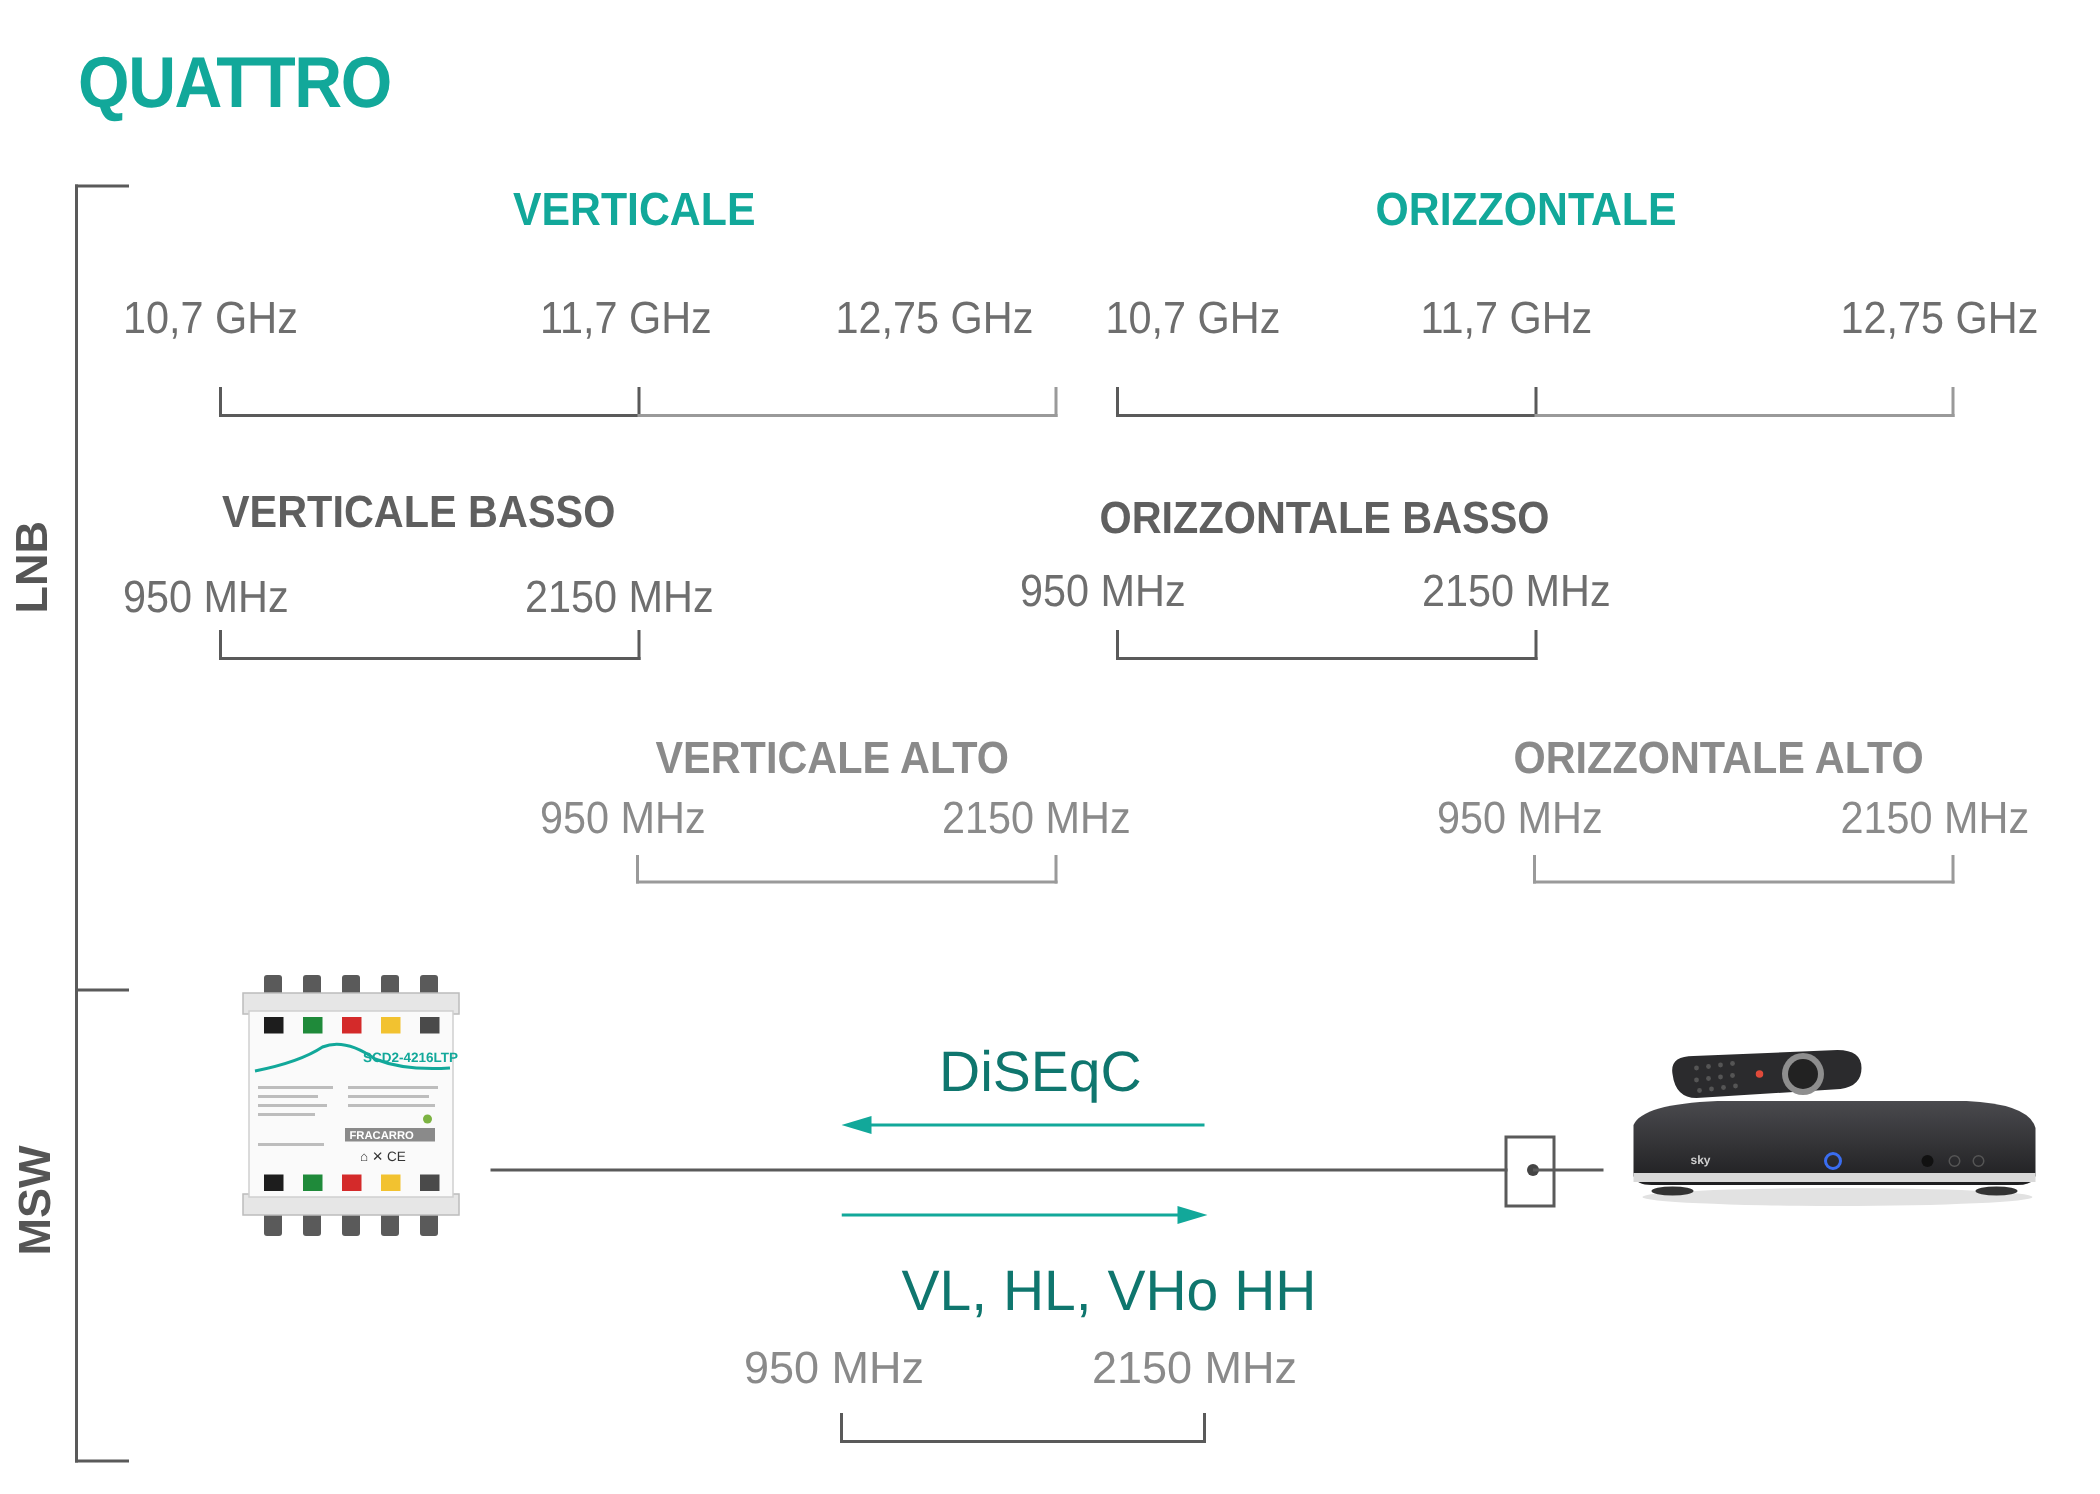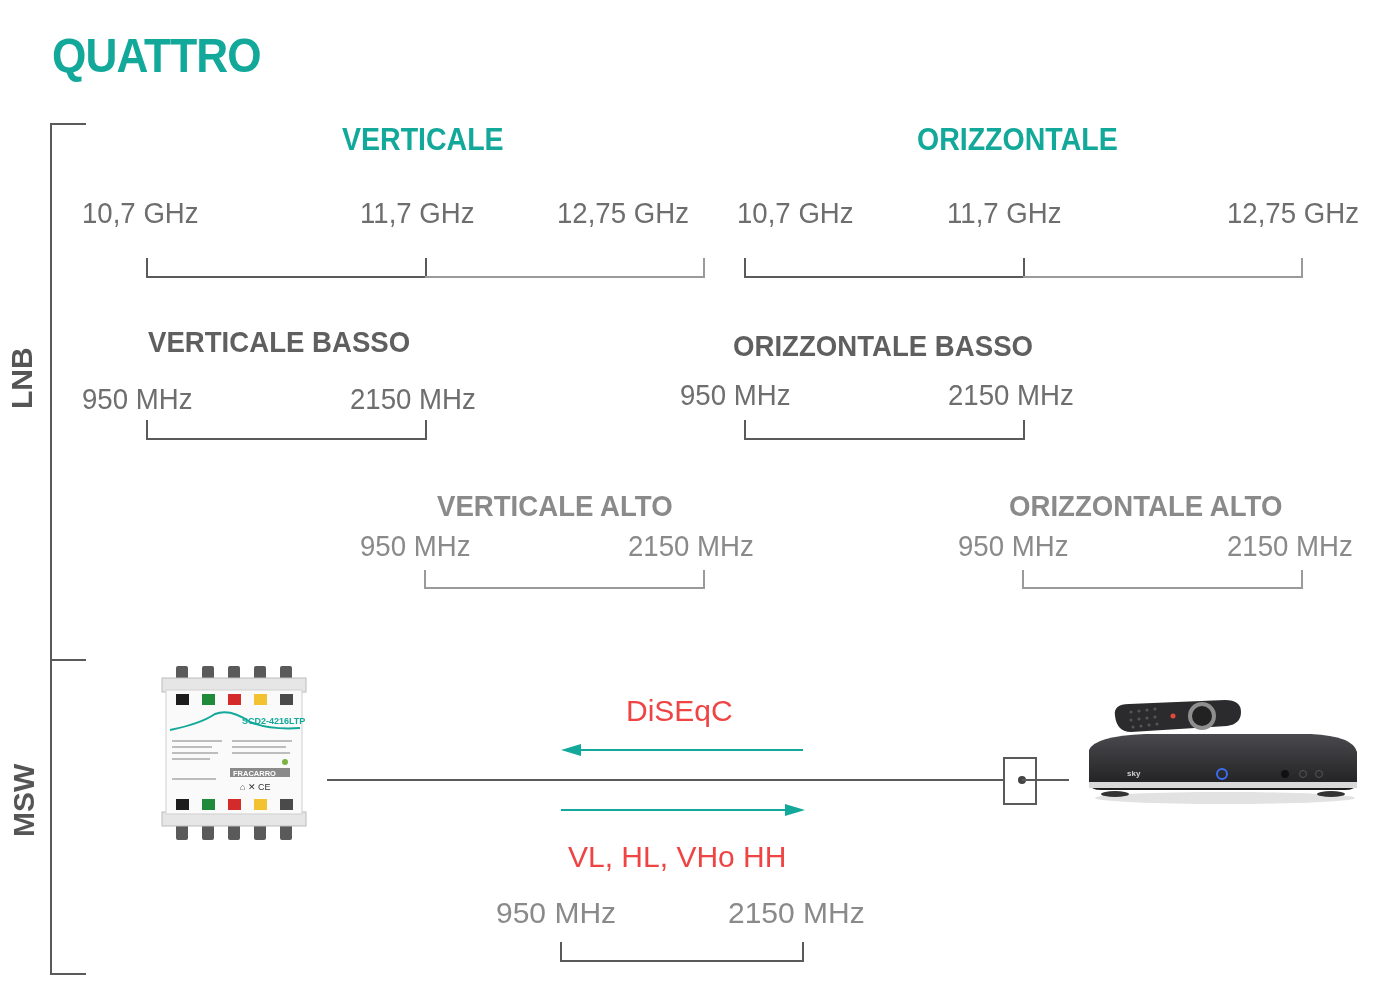--- a/index.html
+++ b/index.html
@@ -9,21 +9,21 @@
   .band-title { font-size: 31px; font-weight: bold; color: #12a89a; transform: scaleX(0.92); transform-origin: left top; }
   .freq { font-size: 30px; color: #6e6e6e; transform: scaleX(0.92); transform-origin: left top; }
   .freq.light { color: #8a8a8a; }
   .sub-title { font-size: 30px; font-weight: bold; color: #5f5f5f; transform: scaleX(0.92); transform-origin: left top; }
   .sub-title.light { color: #8a8a8a; }
   .bracket { position: absolute; border-left: 2px solid #5a5a5a; border-right: 2px solid #5a5a5a; border-bottom: 2px solid #5a5a5a; height: 18px; box-sizing: border-box; }
   .bracket.light { border-color: #9a9a9a; }
   .hline { position: absolute; height: 2px; background: #5a5a5a; }
   .vline { position: absolute; width: 2px; background: #5a5a5a; }
   .side-label { position: absolute; font-size: 30px; font-weight: bold; color: #555; transform: rotate(-90deg); transform-origin: center center; }
-  .msw-text { font-size: 30px; color: #ef4444; }
+  .msw-text { font-size: 38px; color: #0f766e; }
 </style>
 </head>
 <body>
 
 <div class="abs title">QUATTRO</div>
 
 <div class="hline" style="left:50px; top:123px; width:36px;"></div>
 <div class="vline" style="left:50px; top:123px; height:852px;"></div>
 <div class="hline" style="left:50px; top:659px; width:36px;"></div>
 <div class="hline" style="left:50px; top:973px; width:36px;"></div>
@@ -58,21 +58,21 @@
 <div class="abs sub-title light" style="left:437px; top:489px;">VERTICALE ALTO</div>
 <div class="abs freq light" style="left:360px; top:529px;">950 MHz</div>
 <div class="abs freq light" style="left:628px; top:529px;">2150 MHz</div>
 <div class="bracket light" style="left:424px; top:570px; width:281px; height:19px;"></div>
 
 <div class="abs sub-title light" style="left:1009px; top:489px;">ORIZZONTALE ALTO</div>
 <div class="abs freq light" style="left:958px; top:529px;">950 MHz</div>
 <div class="abs freq light" style="left:1227px; top:529px;">2150 MHz</div>
 <div class="bracket light" style="left:1022px; top:570px; width:281px; height:19px;"></div>
 
-<div class="abs" style="left:160px; top:664px; width:148px; height:178px;">
+<div class="abs" style="left:160px; top:648px; width:148px; height:178px;">
   <svg width="148" height="178" viewBox="0 0 148 178">
 
     <g fill="#5a5a5a">
       <rect x="16" y="2" width="12" height="16" rx="2"></rect>
       <rect x="42" y="2" width="12" height="16" rx="2"></rect>
       <rect x="68" y="2" width="12" height="16" rx="2"></rect>
       <rect x="94" y="2" width="12" height="16" rx="2"></rect>
       <rect x="120" y="2" width="12" height="16" rx="2"></rect>
       <rect x="16" y="160" width="12" height="16" rx="2"></rect>
       <rect x="42" y="160" width="12" height="16" rx="2"></rect>
@@ -124,21 +124,21 @@
     <polygon points="0,8 20,2 20,14" fill="#12a89a"></polygon>
   </svg>
 </div>
 
 <div class="abs" style="left:561px; top:802px; width:244px; height:16px;">
   <svg width="244" height="16" viewBox="0 0 244 16">
     <line x1="0" y1="8" x2="226" y2="8" stroke="#12a89a" stroke-width="2"></line>
     <polygon points="244,8 224,2 224,14" fill="#12a89a"></polygon>
   </svg>
 </div>
-<div class="abs msw-text" style="left:568px; top:840px;">VL, HL, VHo HH</div>
+<div class="abs msw-text" style="left:601px; top:840px;">VL, HL, VHo HH</div>
 
 <div class="abs freq light" style="left:496px; top:896px; transform:none; font-size:30px;">950 MHz</div>
 <div class="abs freq light" style="left:728px; top:896px; transform:none; font-size:30px;">2150 MHz</div>
 <div class="bracket" style="left:560px; top:942px; width:244px; height:20px;"></div>
 
 <div class="abs" style="left:1003px; top:757px; width:34px; height:48px; border:2px solid #5a5a5a; box-sizing:border-box;"></div>
 <div class="abs" style="left:1018px; top:776px; width:8px; height:8px; border-radius:50%; background:#444;"></div>
 <div class="hline" style="left:1022px; top:779px; width:47px;"></div>
 
 <div class="abs" style="left:1085px; top:698px; width:280px; height:112px;">

